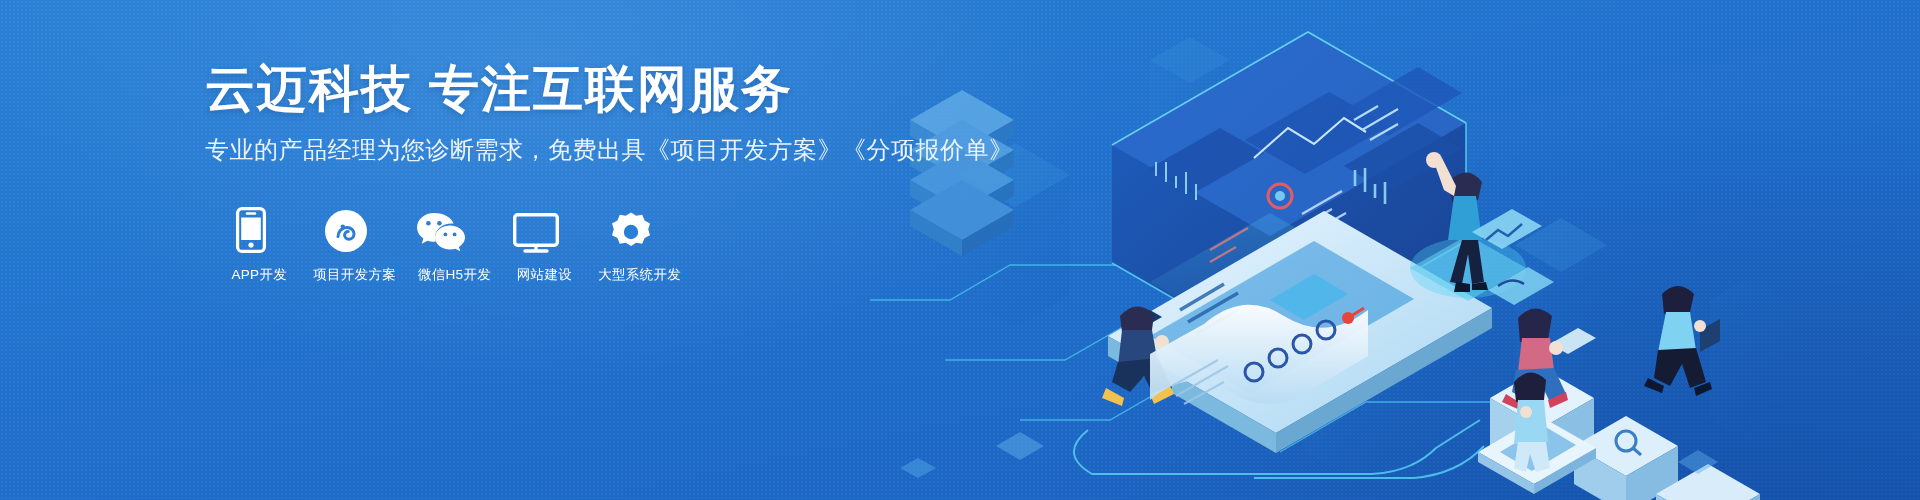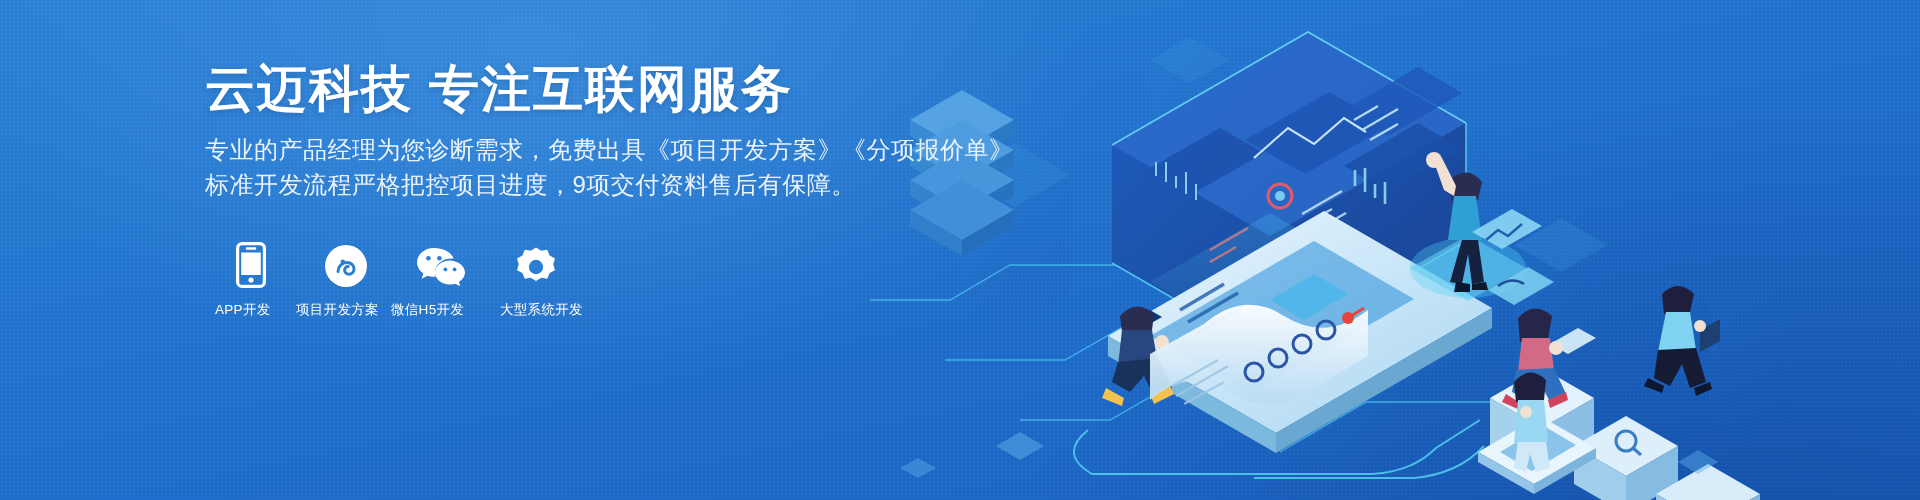--- a/index.html
+++ b/index.html
@@ -37,21 +37,21 @@
     text-shadow:0 2px 6px rgba(6,44,102,.25);
   }
   .sub { margin-top:15px; }
   .sub-line {
     font-size:24px; line-height:35px; color:#eaf3ff; letter-spacing:.5px;
     white-space:nowrap; font-weight:normal;
   }
 
   
   .services { display:flex; margin-top:38px; margin-left:10px; }
-  .service { width:72px; text-align:left; margin-right:23px; }
+  .service { width:72px; text-align:right; margin-right:23px; }
   .svc-icon { height:48px; display:flex; align-items:flex-end; justify-content:center; }
   .svc-icon svg { display:block; }
   .svc-label {
     margin-top:13px; font-size:13.5px; color:#ffffff; white-space:nowrap;
     letter-spacing:.3px;
   }
   .service:nth-child(2) .svc-label,
   .service:nth-child(3) .svc-label,
   .service:nth-child(5) .svc-label { margin-left:-14px; margin-right:-14px; }
 
@@ -301,21 +301,20 @@
       </g>
     </svg>
   </div>
 
   <div class="content">
 
     <h1 class="headline">云迈科技 专注互联网服务</h1>
 
     <div class="sub">
       <div class="sub-line">专业的产品经理为您诊断需求，免费出具《项目开发方案》《分项报价单》</div>
-      <div class="sub-line">标准开发流程严格把控项目进度，9项交付资料售后有保障。</div>
     </div>
 
     <div class="services">
 
       <div class="service">
         <div class="svc-icon">
           <svg width="30" height="46" viewBox="0 0 30 46">
             <rect x="1.6" y="1.6" width="26.8" height="42.8" rx="4.5" ry="4.5" fill="none" stroke="#ffffff" stroke-width="3.2"></rect>
             <rect x="7" y="8" width="16" height="24" fill="#ffffff" opacity=".0"></rect>
             <line x1="11" y1="6.5" x2="19" y2="6.5" stroke="#ffffff" stroke-width="2.4" stroke-linecap="round"></line>
@@ -349,20 +348,30 @@
             <path d="M49 26.6 C49 19.9 42.2 14.6 34 14.6 c-8.2 0 -15 5.3 -15 12
                      0 6.7 6.8 12 15 12 1.9 0 3.6 -.3 5.3 -.8 l5 2.5 -1.4 -4.4
                      c3.7 -2.2 6.1 -5.8 6.1 -9.3 z" fill="#ffffff"></path>
             <circle cx="29.4" cy="23.4" r="1.9" fill="#2a7fd4"></circle>
             <circle cx="38.6" cy="23.4" r="1.9" fill="#2a7fd4"></circle>
           </svg>
         </div>
         <div class="svc-label">微信H5开发</div>
       </div>
 
+      <div class="service">
+        <div class="svc-icon">
+          <svg width="46" height="40" viewBox="0 0 46 40">
+            <rect x="1.7" y="1.7" width="42.6" height="30.6" rx="3" ry="3" fill="none" stroke="#ffffff" stroke-width="3.4"></rect>
+            <line x1="23" y1="32" x2="23" y2="37" stroke="#ffffff" stroke-width="3.4"></line>
+            <line x1="12" y1="38" x2="34" y2="38" stroke="#ffffff" stroke-width="3.4" stroke-linecap="round"></line>
+          </svg>
+        </div>
+        <div class="svc-label">网站建设</div>
+      </div>
 
       <div class="service">
         <div class="svc-icon">
           <svg width="42" height="42" viewBox="0 0 42 42">
             <path d="M21 1.5 l5.2 3.3 6 -1 2.4 5.7 5.4 2.9 -1.8 5.9 1.8 5.9 -5.4 2.9
                      -2.4 5.7 -6 -1 -5.2 3.3 -5.2 -3.3 -6 1 -2.4 -5.7 -5.4 -2.9
                      1.8 -5.9 -1.8 -5.9 5.4 -2.9 2.4 -5.7 6 1 z" fill="#ffffff"></path>
             <circle cx="21" cy="21" r="7.2" fill="#2a7fd4"></circle>
           </svg>
         </div>

